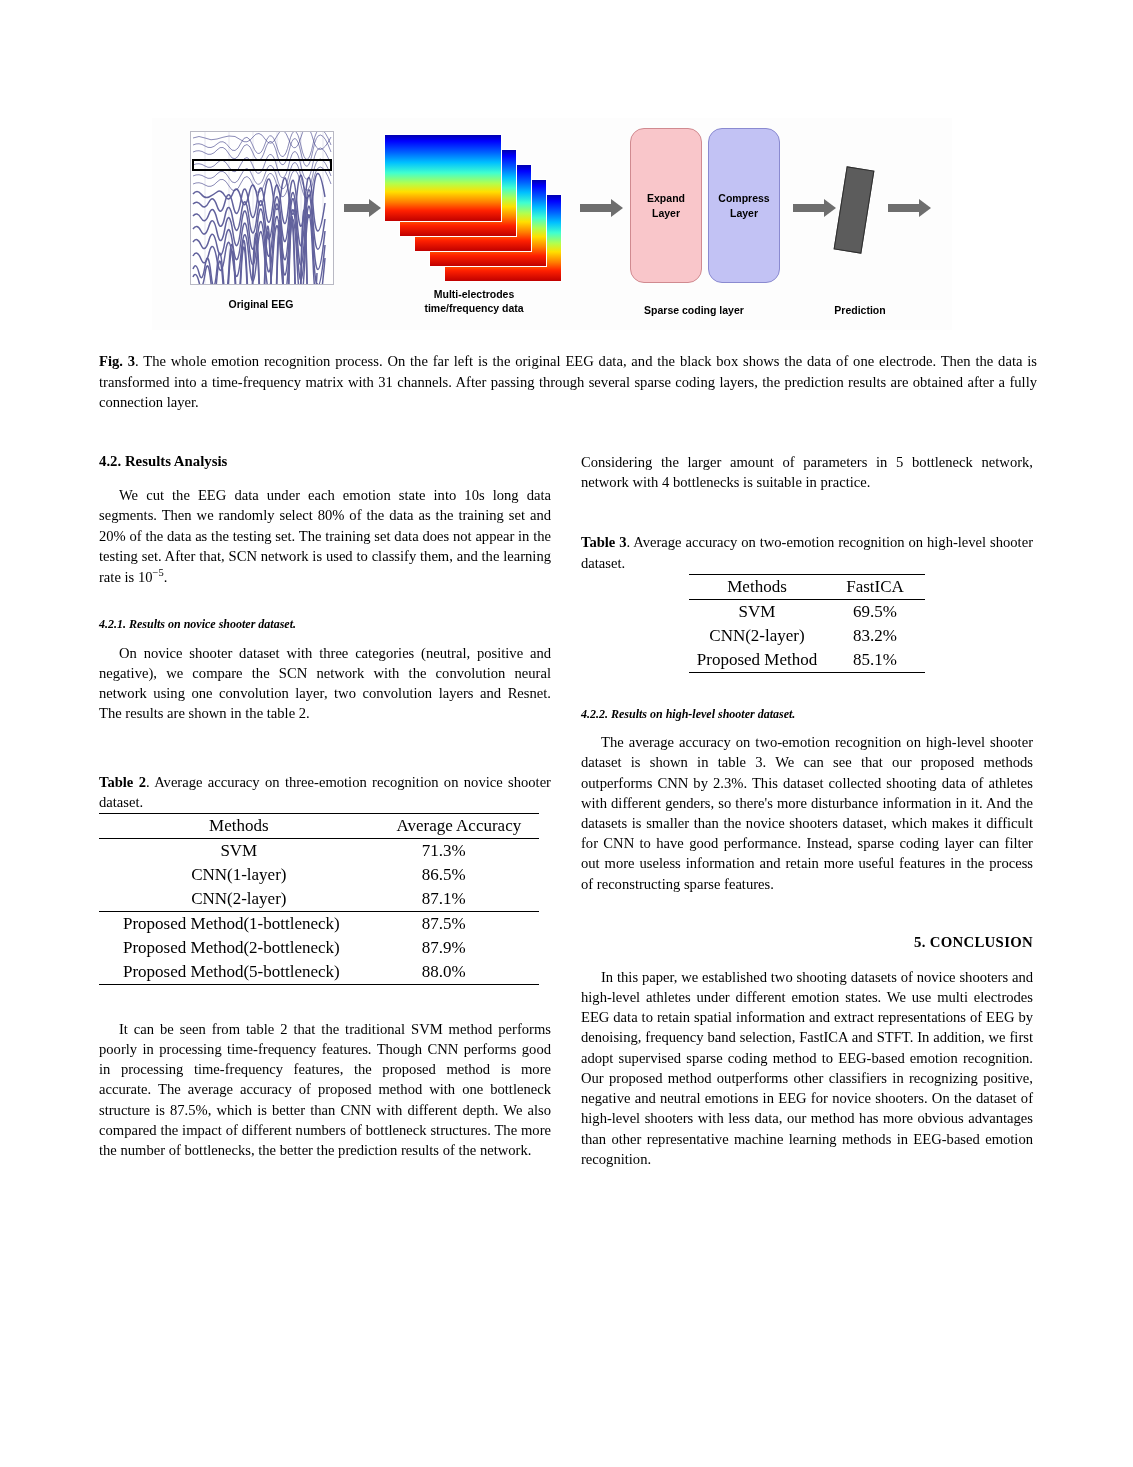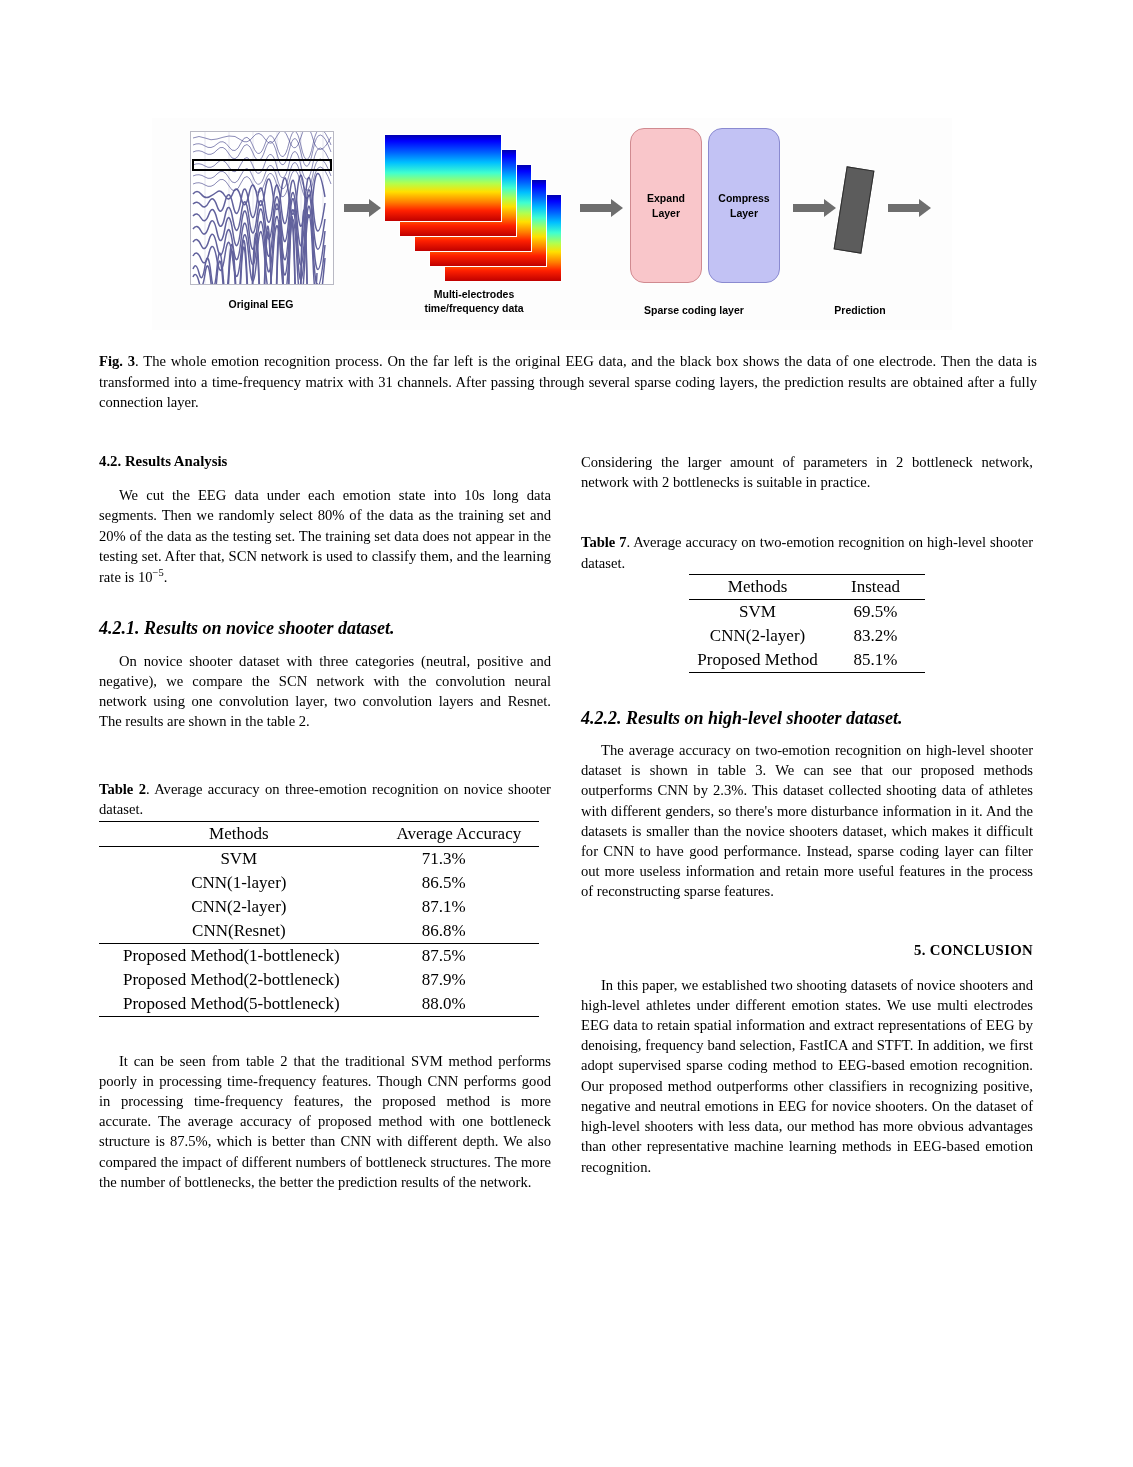--- a/index.html
+++ b/index.html
@@ -186,21 +186,21 @@
   .col-left  { left: 99px; }
   .col-right { left: 581px; }
 
   h2.sec {
     font-size: 14.8px;
     font-weight: bold;
     margin: 0 0 14px 0;
     line-height: 1.3;
   }
   h3.subsec {
-    font-size: 18px;
+    font-size: 12px;
     font-style: italic;
     font-weight: bold;
     margin: 0 0 10px 0;
     line-height: 1.3;
   }
   h2.conc {
     font-size: 14.8px;
     font-weight: bold;
     text-align: right;
     margin: 0 0 16px 0;
@@ -366,24 +366,20 @@
             <td class="c-acc rgt">71.3%</td>
           </tr>
           <tr>
             <td class="c-method">CNN(1-layer)</td>
             <td class="c-acc rgt">86.5%</td>
           </tr>
           <tr>
             <td class="c-method">CNN(2-layer)</td>
             <td class="c-acc rgt">87.1%</td>
           </tr>
-          <tr>
-            <td class="c-method">CNN(Resnet)</td>
-            <td class="c-acc rgt">86.8%</td>
-          </tr>
           <tr class="rule-mid">
             <td class="c-method lft">Proposed Method(1-bottleneck)</td>
             <td class="c-acc rgt">87.5%</td>
           </tr>
           <tr>
             <td class="c-method lft">Proposed Method(2-bottleneck)</td>
             <td class="c-acc rgt">87.9%</td>
           </tr>
           <tr class="rule-bot">
             <td class="c-method lft">Proposed Method(5-bottleneck)</td>
@@ -393,33 +389,33 @@
       </table>
     </div>
 
     <div class="gap-lg"></div>
 
     <p class="body">It can be seen from table 2 that the traditional SVM method performs poorly in processing time-frequency features. Though CNN performs good in processing time-frequency features, the proposed method is more accurate. The average accuracy of proposed method with one bottleneck structure is 87.5%, which is better than CNN with different depth. We also compared the impact of different numbers of bottleneck structures. The more the number of bottlenecks, the better the prediction results of the network.</p>
   </div>
 
   <div class="col col-right">
 
-    <p class="body noindent">Considering the larger amount of parameters in 2 bottleneck network, network with 2 bottlenecks is suitable in practice.</p>
+    <p class="body noindent">Considering the larger amount of parameters in 5 bottleneck network, network with 4 bottlenecks is suitable in practice.</p>
 
     <div class="gap-md"></div>
 
     <div>
-      <div class="tbl-caption"><b>Table 7</b><span>. Average accuracy on two-emotion recognition on high-level shooter dataset.</span></div>
+      <div class="tbl-caption"><b>Table 3</b><span>. Average accuracy on two-emotion recognition on high-level shooter dataset.</span></div>
 
       <div class="t3wrap">
         <table class="paper-table t3">
           <tbody>
             <tr class="rule-top hdrrow">
               <td class="c-method">Methods</td>
-              <td class="c-acc">Instead</td>
+              <td class="c-acc">FastICA</td>
             </tr>
             <tr class="rule-mid">
               <td class="c-method">SVM</td>
               <td class="c-acc">69.5%</td>
             </tr>
             <tr>
               <td class="c-method">CNN(2-layer)</td>
               <td class="c-acc">83.2%</td>
             </tr>
             <tr class="rule-bot">

